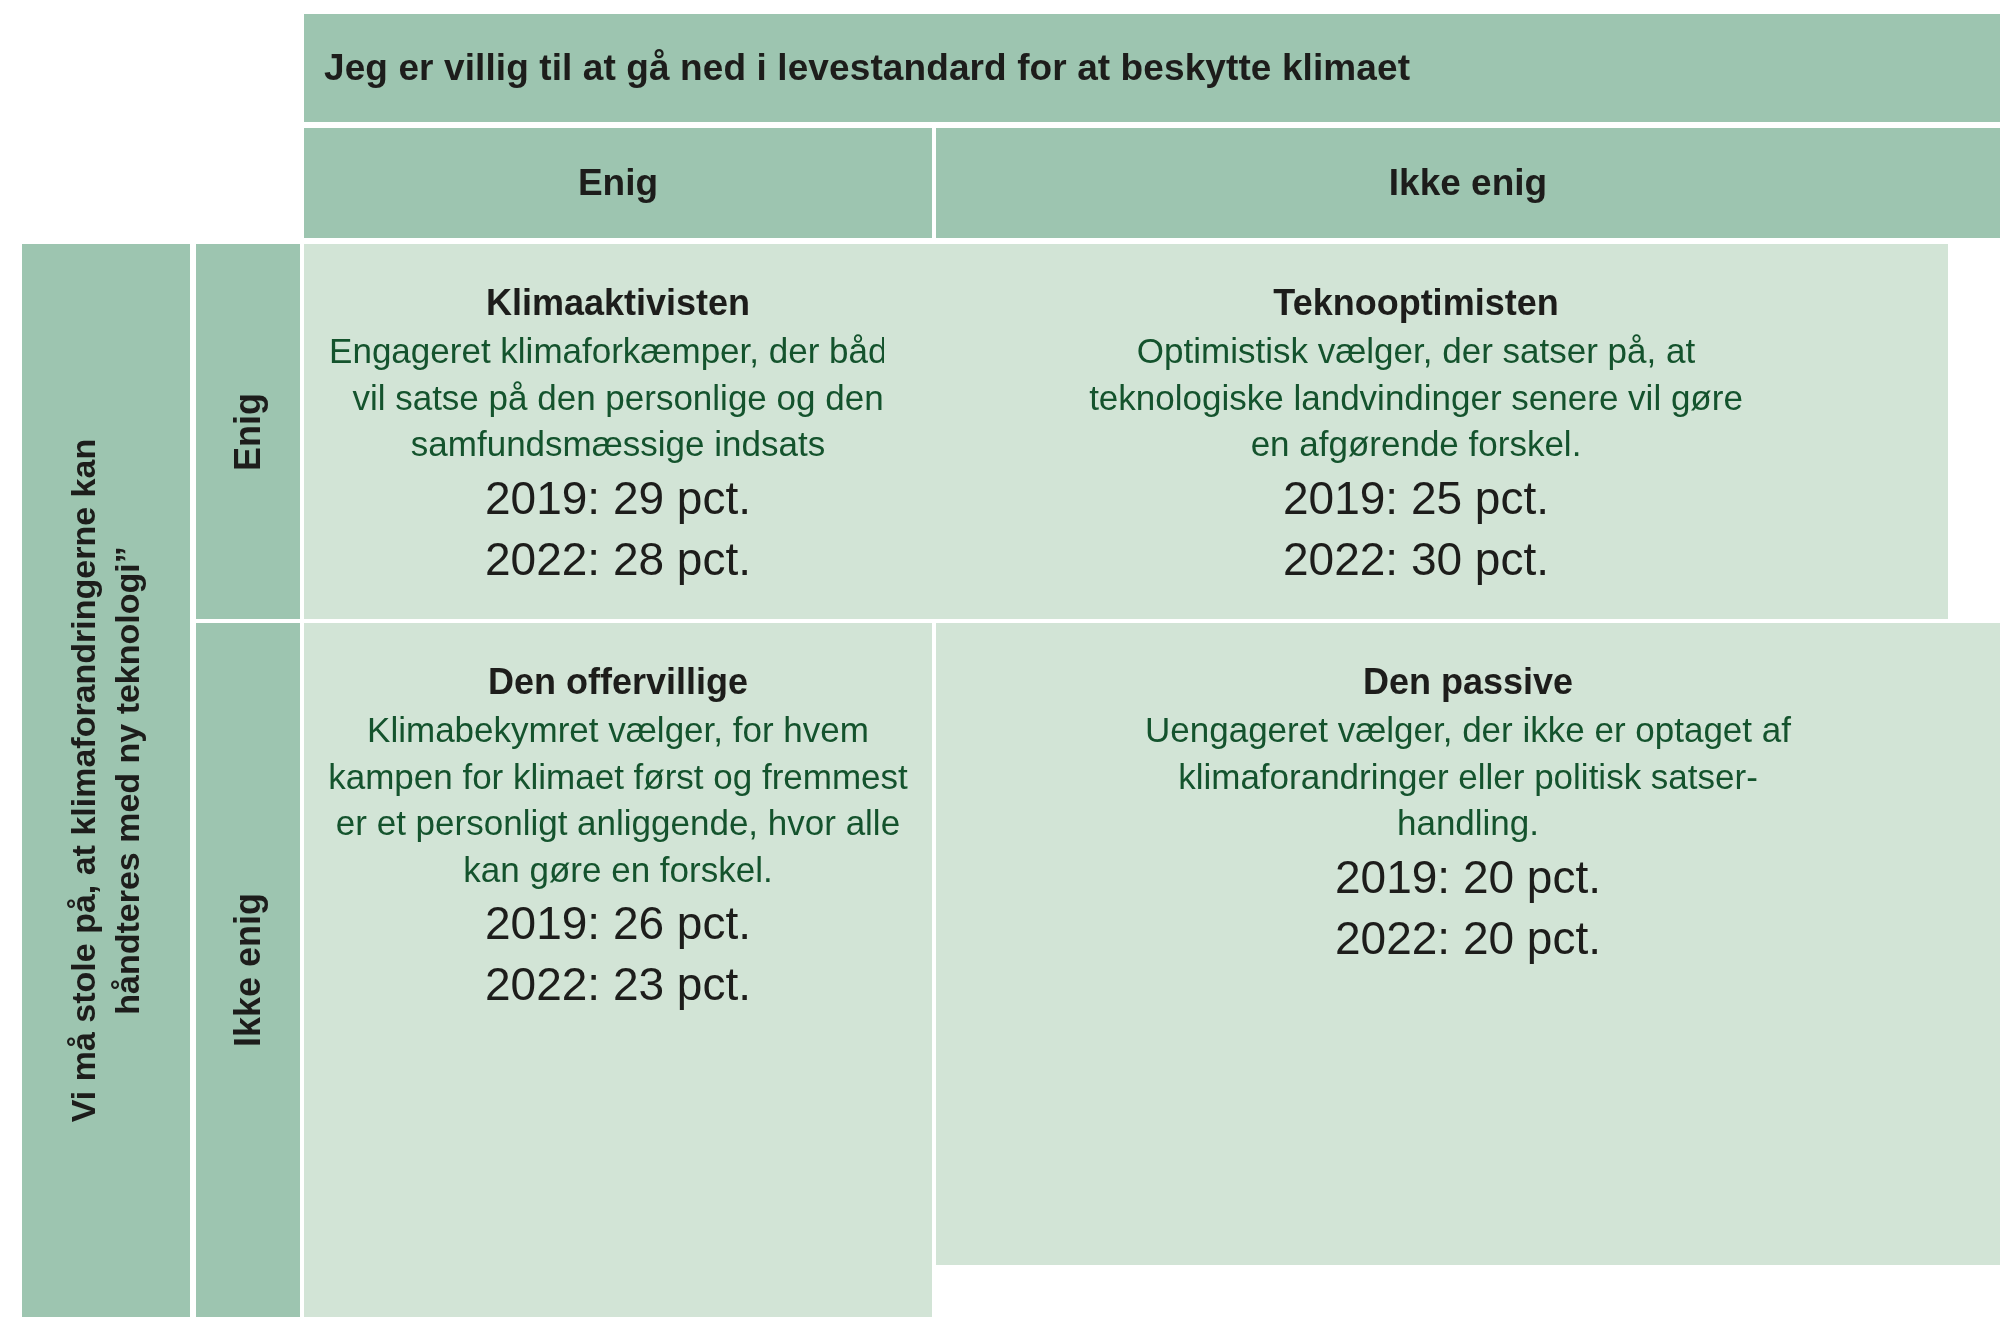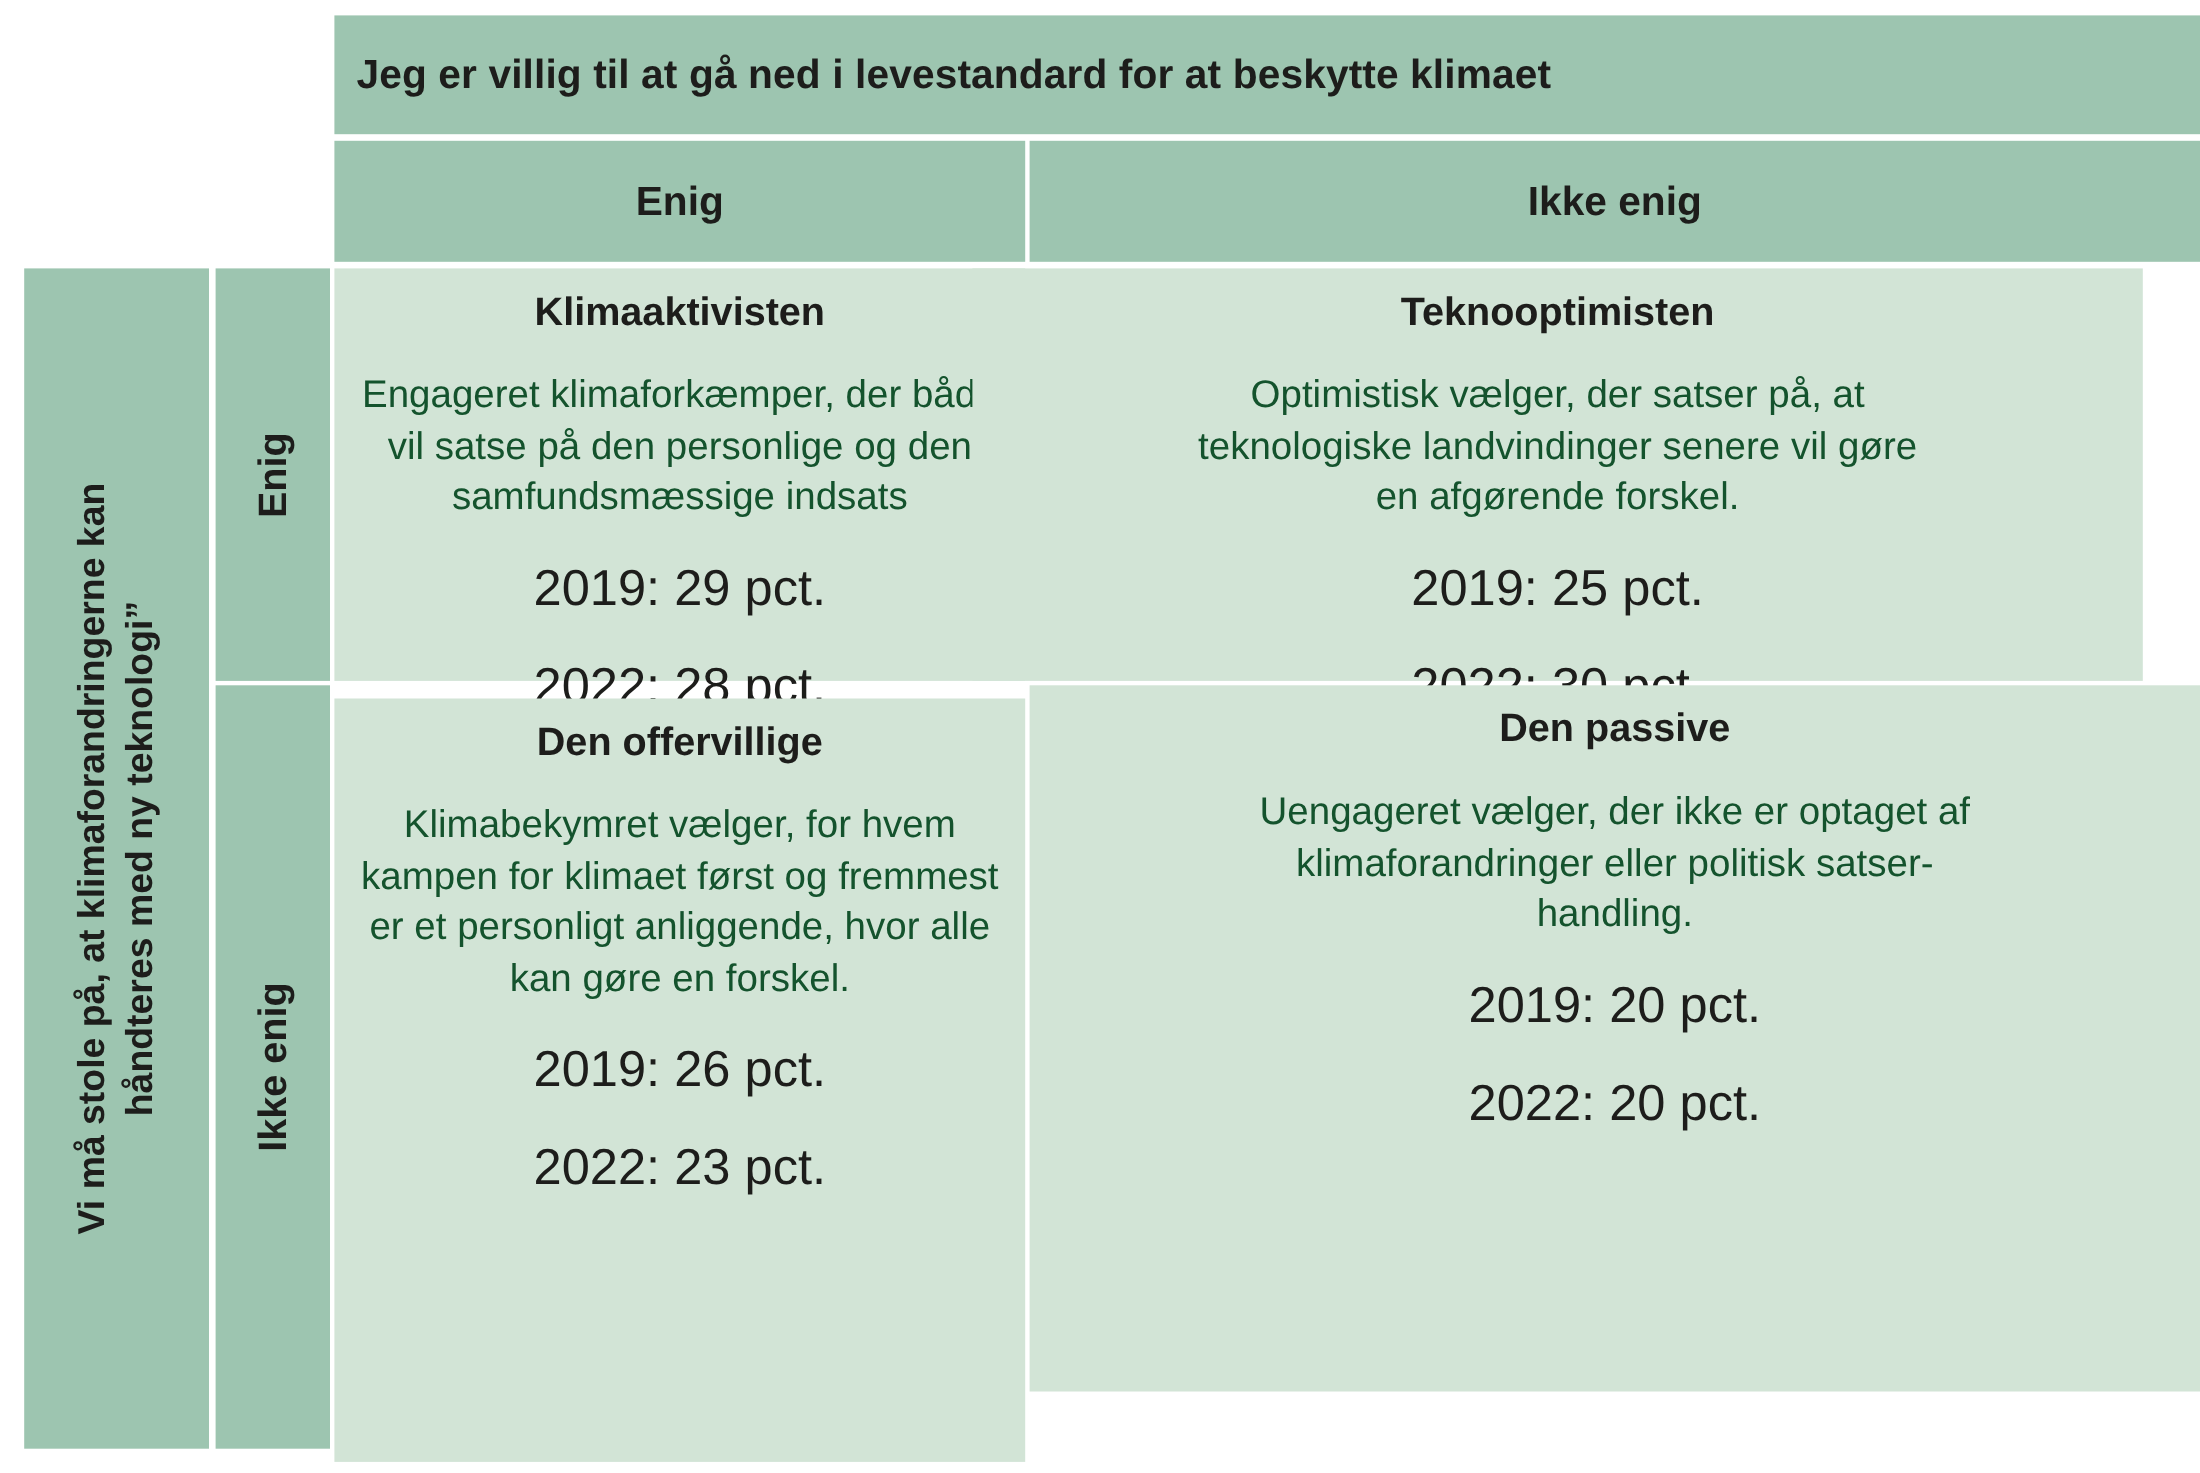--- a/index.html
+++ b/index.html
@@ -136,40 +136,38 @@
     left: 884px;
     top: 244px;
     width: 1064px;
     height: 375px;
   }
   #cell-ikkeenig-enig {
     left: 304px;
     top: 623px;
     width: 628px;
     height: 694px;
-    margin-top: 12px;
   }
   #cell-ikkeenig-ikkeenig {
     left: 936px;
     top: 623px;
     width: 1064px;
     height: 642px;
   }
 
   .cell-inner {
     width: 100%;
     height: 100%;
     display: flex;
     flex-direction: column;
     align-items: center;
     justify-content: flex-start;
-    padding-top: 16px;
+    padding-top: 36px;
     box-sizing: border-box;
     text-align: center;
-    gap: 28px;
   }
   .cell-title {
     font-weight: bold;
     font-size: 36px;
     color: #1d1d1b;
     line-height: 1.28;
     margin-bottom: 2px;
   }
   .cell-desc {
     font-size: 35px;

